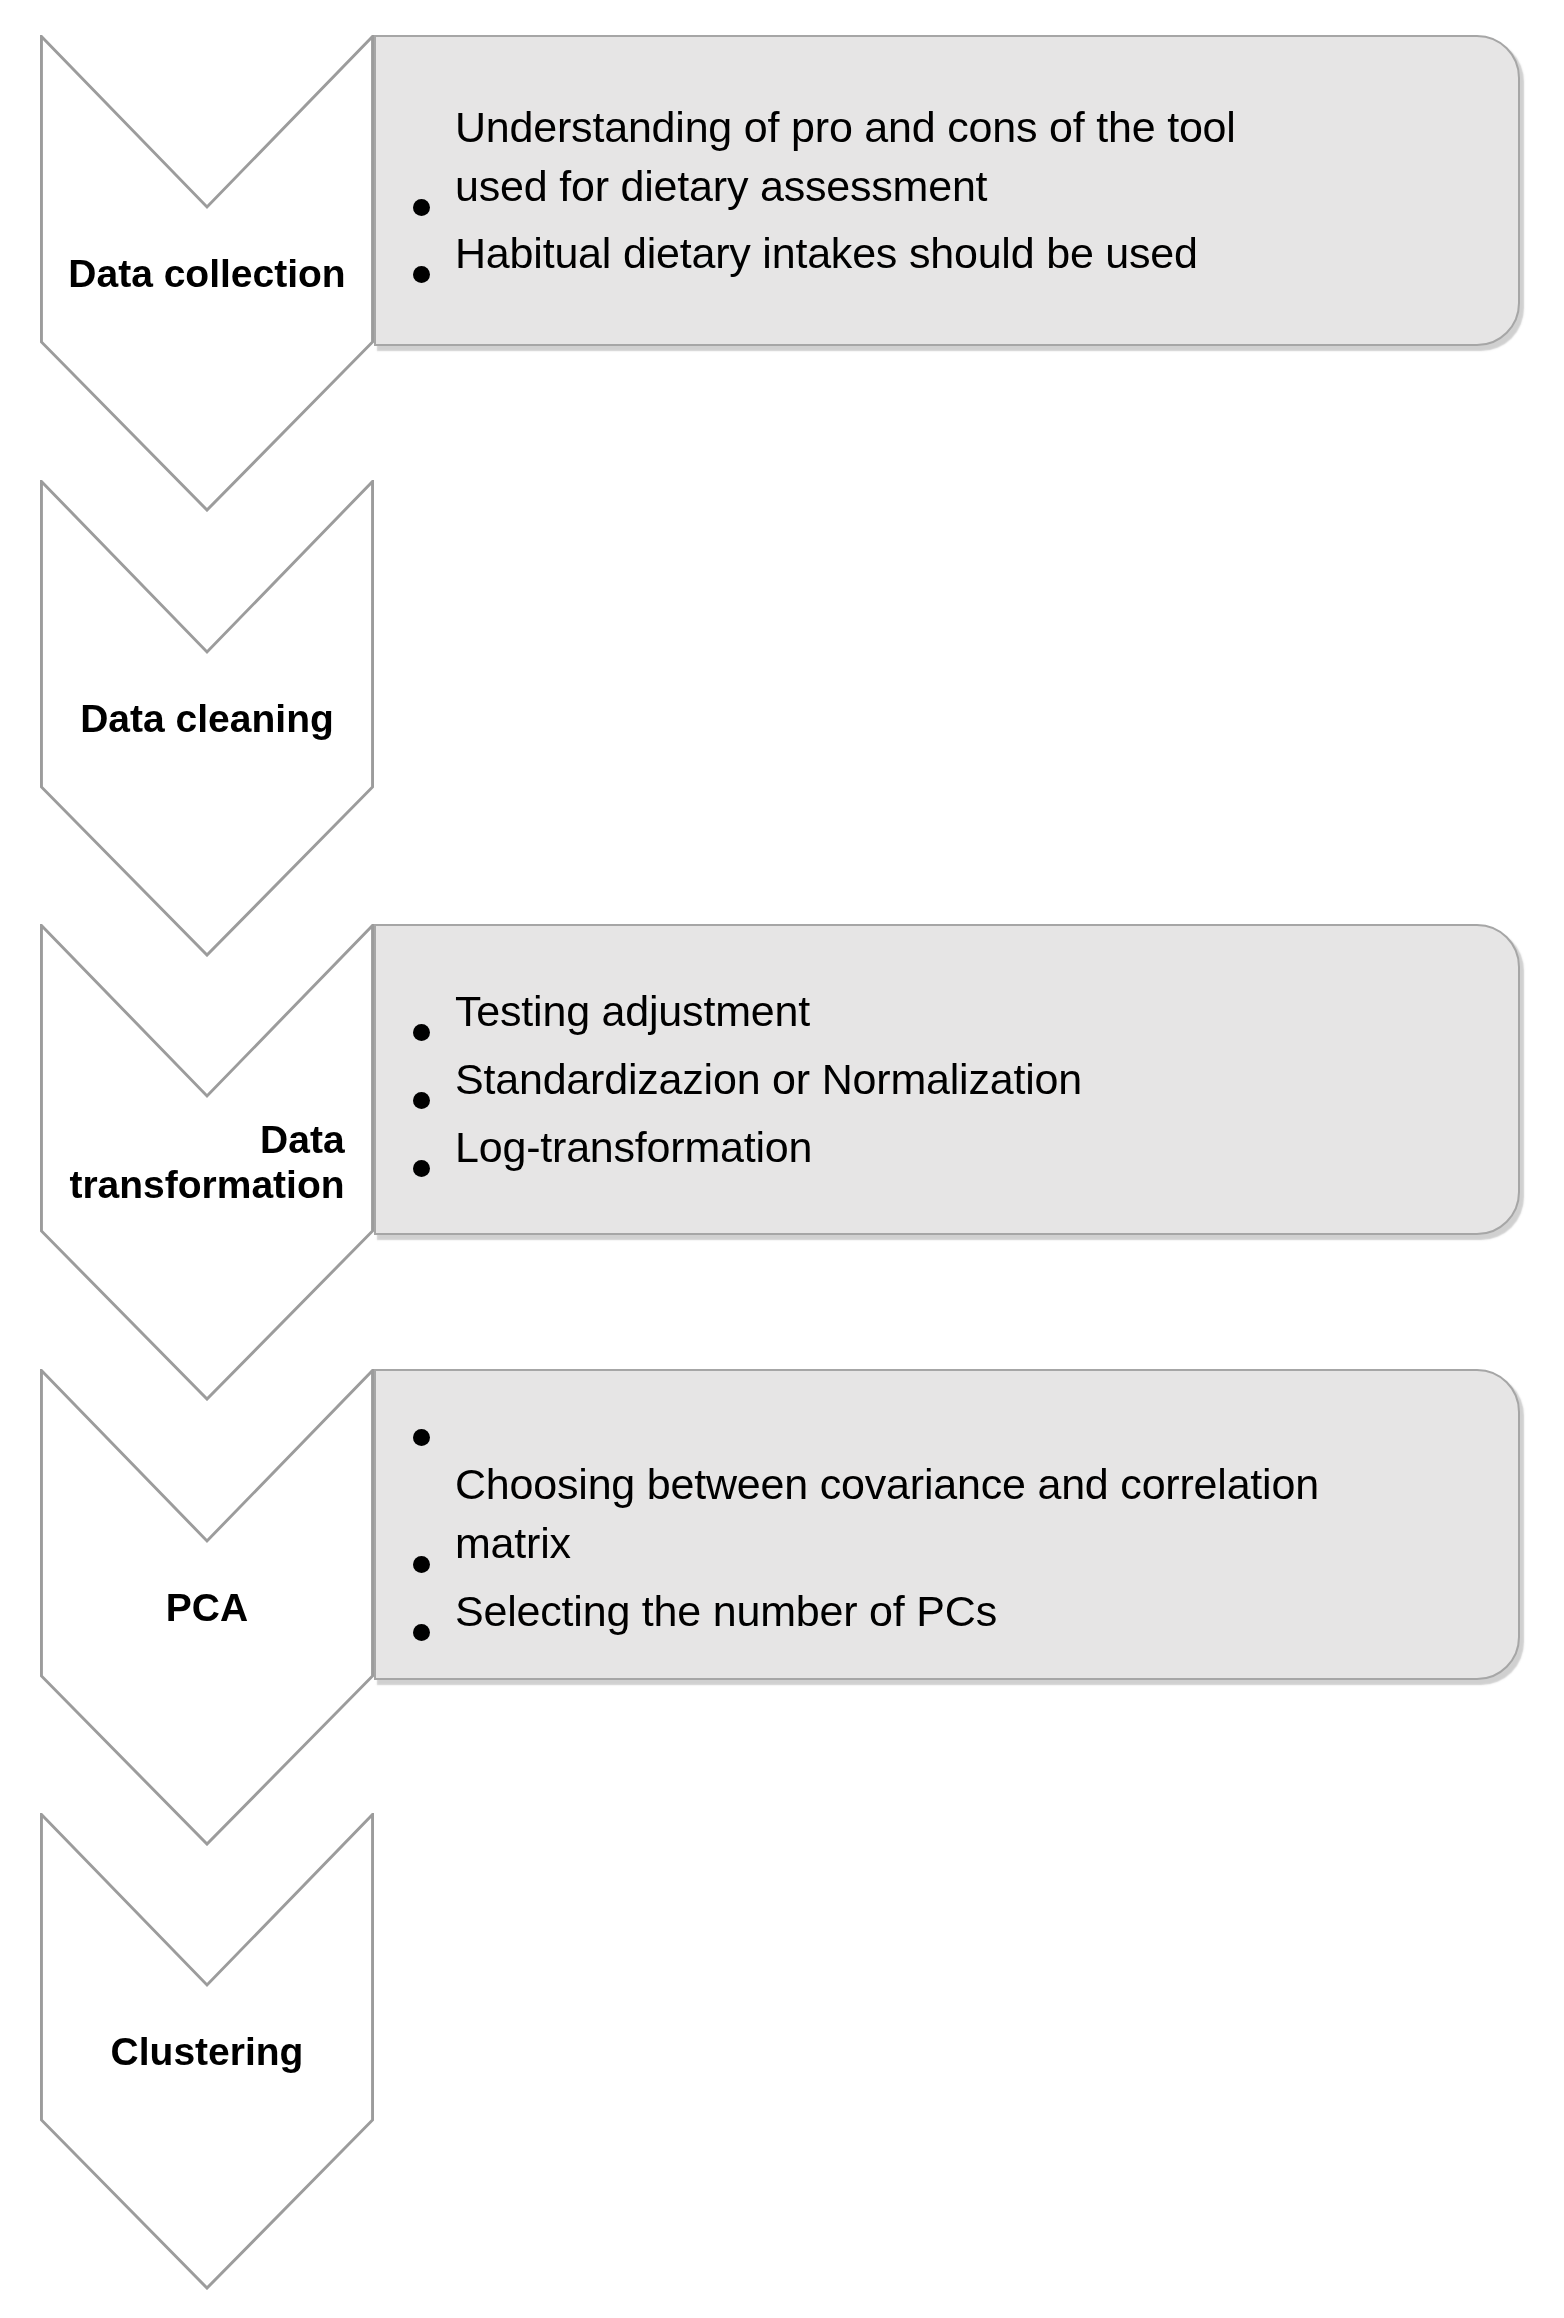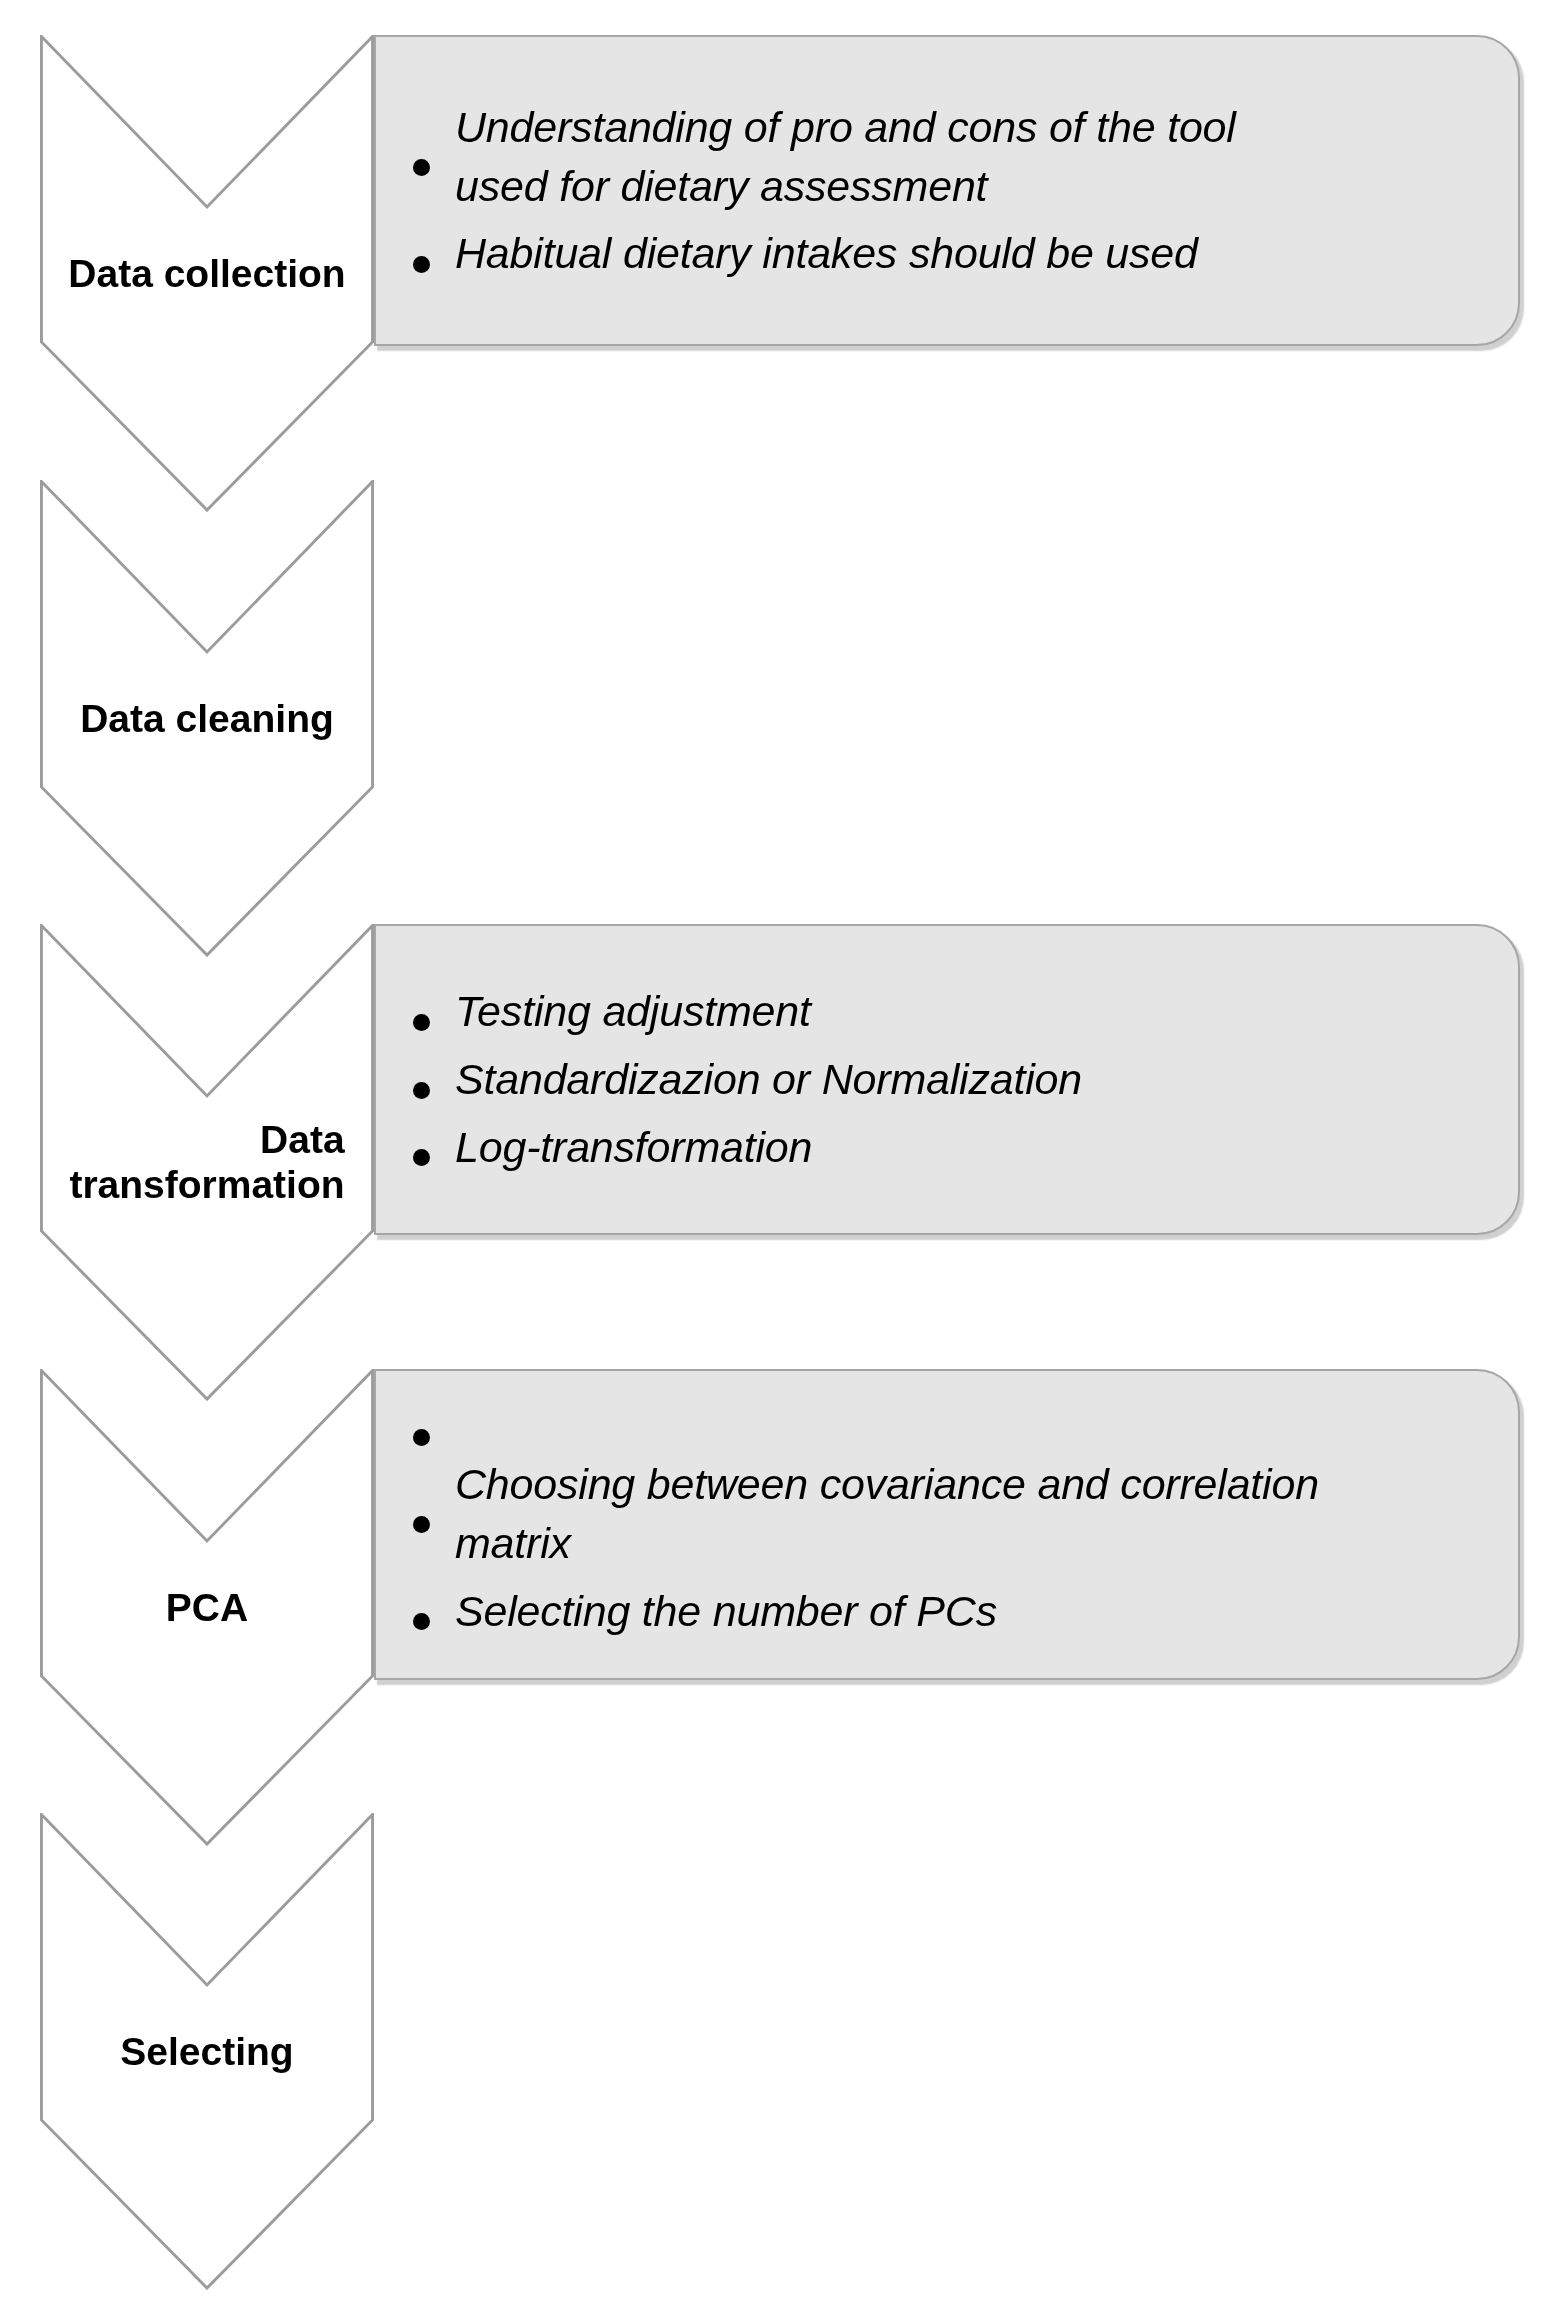--- a/index.html
+++ b/index.html
@@ -66,22 +66,21 @@
     margin: 0;
     padding: 0 53px 0 37px;
     display: flex;
     flex-direction: column;
     gap: 8.7px;
     width: 100%;
     box-sizing: border-box;
   }
   .bullet-item {
     display: flex;
-    align-items: center;
-    font-style: italic;
+    align-items: flex-end;
   }
   .bullet-marker {
     flex: 0 0 auto;
     width: 17px;
     height: 17px;
     border-radius: 50%;
     background: #000;
     margin: 21px 25px 0 0;
   }
   .bullet-text {
@@ -166,16 +165,16 @@
             <span class="bullet-text">Selecting the number of PCs</span>
           </li>
         </ul>
     </div>
   </section>
 
   <section class="section" style="top: 1813px;">
     <svg class="chevron" viewBox="0 0 687 982" preserveAspectRatio="none" aria-hidden="true">
       <polygon points="3,3 343.5,354 684,3 684,632 343.5,978 3,632" fill="#ffffff" stroke="#9c9c9c" stroke-width="6" stroke-linejoin="miter"></polygon>
     </svg>
-    <div class="chev-label">Selecting</div>
+    <div class="chev-label">Clustering</div>
   </section>
 </div>
 
 
 </body></html>

